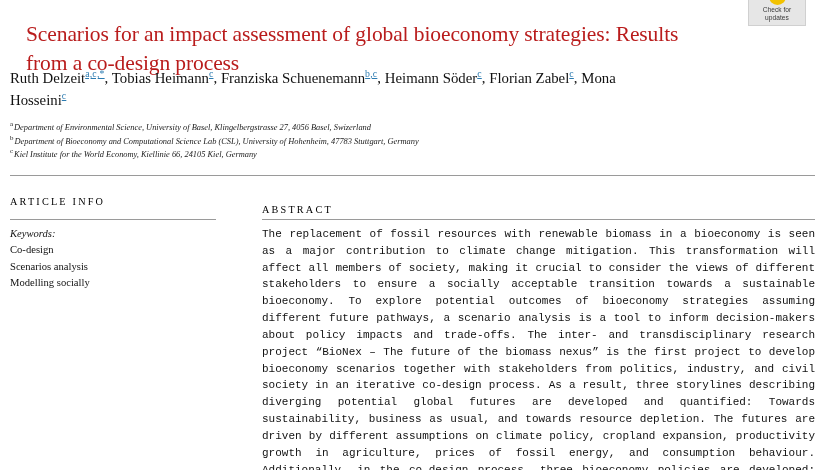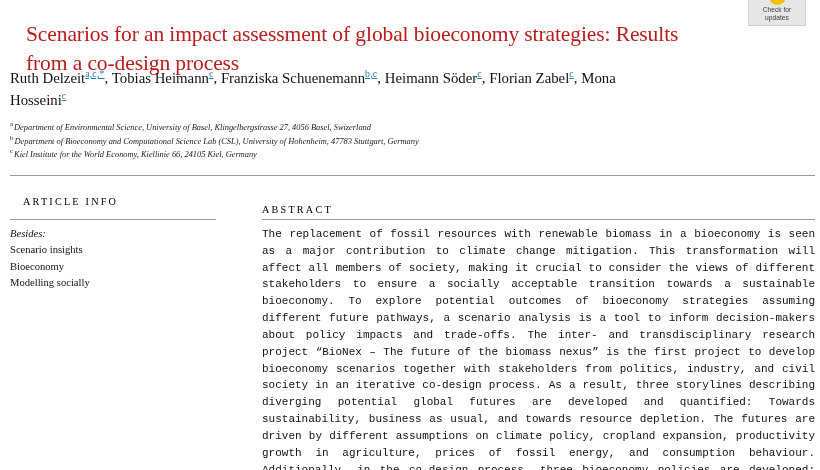--- a/index.html
+++ b/index.html
@@ -128,21 +128,21 @@
 
   
   .sec-head {
     position: absolute;
     font-size: 10.2px;
     letter-spacing: 2.2px;
     font-variant: normal;
     color: #000000;
     white-space: nowrap;
   }
-  .sec-head-info { left: 10px; top: 196px; margin-left: 13px; }
+  .sec-head-info { left: 10px; top: 196px; }
   .sec-head-abstract { left: 262px; top: 204px; }
 
   
   .keywords {
     position: absolute;
     left: 10px;
     top: 226px;
     width: 210px;
     font-size: 10.6px;
     line-height: 1.55;
@@ -192,21 +192,21 @@
 
 <div class="rule-top"></div>
 
 <div class="sec-head sec-head-info">ARTICLE INFO</div>
 <div class="sec-head sec-head-abstract">ABSTRACT</div>
 
 <div class="rule-left"></div>
 <div class="rule-right"></div>
 
 <div class="keywords">
-  <div class="kw-label">Besides:</div>
+  <div class="kw-label">Keywords:</div>
   <div>
-      <div class="kw-item">Scenario insights</div>
-      <div class="kw-item">Bioeconomy</div>
+      <div class="kw-item">Co-design</div>
+      <div class="kw-item">Scenarios analysis</div>
       <div class="kw-item">Modelling socially</div>
     </div>
 </div>
 
 <div class="abstract">The replacement of fossil resources with renewable biomass in a bioeconomy is seen as a major contribution to climate change mitigation. This transformation will affect all members of society, making it crucial to consider the views of different stakeholders to ensure a socially acceptable transition towards a sustainable bioeconomy. To explore potential outcomes of bioeconomy strategies assuming different future pathways, a scenario analysis is a tool to inform decision-makers about policy impacts and trade-offs. The inter- and transdisciplinary research project “BioNex – The future of the biomass nexus” is the first project to develop bioeconomy scenarios together with stakeholders from politics, industry, and civil society in an iterative co-design process. As a result, three storylines describing diverging potential global futures are developed and quantified: Towards sustainability, business as usual, and towards resource depletion. The futures are driven by different assumptions on climate policy, cropland expansion, productivity growth in agriculture, prices of fossil energy, and consumption behaviour. Additionally, in the co-design process, three bioeconomy policies are developed: policy as usual, stronger development of the bioeconomy, and no policies. Besides presenting the results of the stakeholder workshops, this paper evaluates the strengths and shortcomings of a stakeholder approach in terms of policy-oriented research. According to the experience made within this study, it provides valuable insights for researchers and funding authorities they can use to optimise the employment of stakeholder-based research approaches.</div>
 
 </body></html>

